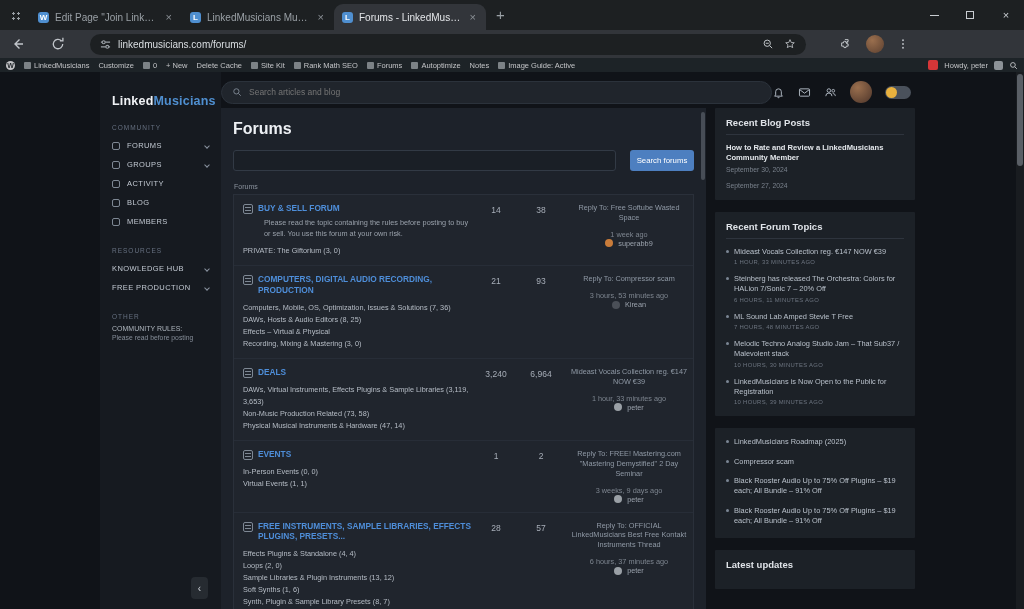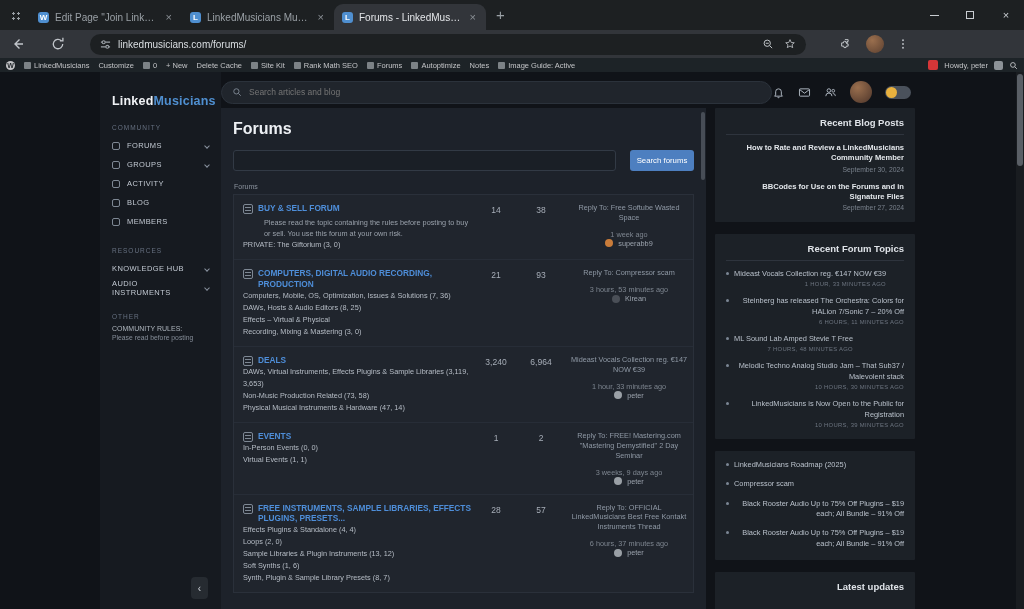--- a/index.html
+++ b/index.html
@@ -83,32 +83,32 @@
   .fhead, .frow { display:grid; grid-template-columns:1fr 42px 48px 128px; }
   .fhead { background:#7aa8dc; color:#1c2836; font-size:8.5px; font-weight:bold; height:14px; align-items:center; padding:0 0 0 9px; }
   .fhead .hc { text-align:center; }
   .frow { padding:8px 0 8px 9px; border-top:1px solid #272d37; background:#20252d; }
   .frow:first-of-type { border-top:none; }
   .ftitle-line { display:flex; align-items:flex-start; gap:5px; }
   .f-icon { width:10px; height:10px; border:1px solid #7e8894; border-radius:2px; flex:none; margin-top:1px;
     background:repeating-linear-gradient(#0000 0 2px,#7e8894 2px 3px); background-clip:content-box; padding:1px; }
   .ftitle { color:#4e8ed9; font-size:8.3px; font-weight:bold; line-height:1.3; }
   .fdesc { font-size:7.3px; color:#99a1ab; margin:4px 0 0 21px; line-height:1.45; max-width:215px; }
-  .fsubs { font-size:7.3px; color:#b6bdc6; line-height:1.65; white-space:pre-line; }
+  .fsubs { font-size:7.3px; color:#b6bdc6; margin-top:6px; line-height:1.65; white-space:pre-line; }
   .fnum { font-size:8.5px; color:#a7aeb8; text-align:center; padding-top:2px; }
   .flast { text-align:center; font-size:7.3px; padding:0 6px; }
   .flast-title { color:#8f99a5; line-height:1.35; display:block; }
   .flast-time { color:#7d858f; margin-top:7px; }
   .flast-user { display:flex; align-items:center; justify-content:center; gap:5px; color:#9aa2ac; }
   .uavatar { width:8px; height:8px; border-radius:50%; background:#8a8f96; flex:none; }
   .inner-scrollbar { position:absolute; right:1px; top:4px; width:4px; height:68px; background:#474d56; border-radius:2px; }
 
   
   .widgets { position:absolute; left:715px; top:36px; width:200px; }
-  .widget { background:#1c2127; border-radius:1px; padding:9px 11px; margin-bottom:12px;text-align:right; }
+  .widget { background:#1c2127; border-radius:1px; padding:9px 11px; margin-bottom:12px; }
   .w-title { font-size:9.5px; font-weight:bold; color:#dfe3e8; padding-bottom:6px; border-bottom:1px solid #2e343d; margin-bottom:8px; }
   .blog-post { margin-bottom:9px; }
   .bp-title { font-size:7.6px; font-weight:bold; color:#e3e7eb; line-height:1.35; display:block; }
   .bp-date { font-size:6.8px; color:#79818c; margin-top:2px; }
   .topic { display:flex; gap:5px; margin-bottom:9px; }
   .topic .dot { width:3px; height:3px; border-radius:50%; background:#7b8694; flex:none; margin-top:3px; }
   .tp-title { font-size:7.4px; color:#b9c1cb; line-height:1.4; display:block; }
   .tp-time { font-size:5.9px; color:#6d7580; letter-spacing:.3px; margin-top:2px; text-transform:uppercase; }
 
   .win-scrollbar { position:absolute; right:0; top:72px; width:8px; height:537px; background:#191c20; }
@@ -280,21 +280,21 @@
     <div class="nav-item">
         <span class="ni-ic"></span>
         <span>MEMBERS</span>
       </div>
     <div class="nav-label">RESOURCES</div>
     <div class="nav-item">
         <span>KNOWLEDGE HUB</span>
         <span class="chev"></span>
       </div>
     <div class="nav-item">
-        <span>AUDIO INSTRUMENTS</span>
+        <span>FREE PRODUCTION</span>
         <span class="chev"></span>
       </div>
     <div class="nav-label">OTHER</div>
     <div class="rules-t">COMMUNITY RULES:</div>
     <div class="rules-s">Please read before posting</div>
   </div>
   <div class="collapse-btn">‹</div>
 
   <div class="topbar">
     <div class="top-search">
@@ -457,21 +457,20 @@
   </div>
 
   <div class="widgets">
     <div class="widget">
       <div class="w-title">Recent Blog Posts</div>
       <div class="blog-post">
         <a class="bp-title">How to Rate and Review a LinkedMusicians Community Member</a>
         <div class="bp-date">September 30, 2024</div>
       </div>
       <div class="blog-post" style="margin-bottom:2px;">
-        <a class="bp-title">BBCodes for Use on the Forums and in Signature Files</a>
         <div class="bp-date">September 27, 2024</div>
       </div>
     </div>
 
     <div class="widget">
       <div class="w-title">Recent Forum Topics</div>
       <div class="topic">
           <span class="dot"></span>
           <span>
             <a class="tp-title">Mideast Vocals Collection reg. €147 NOW €39</a>

